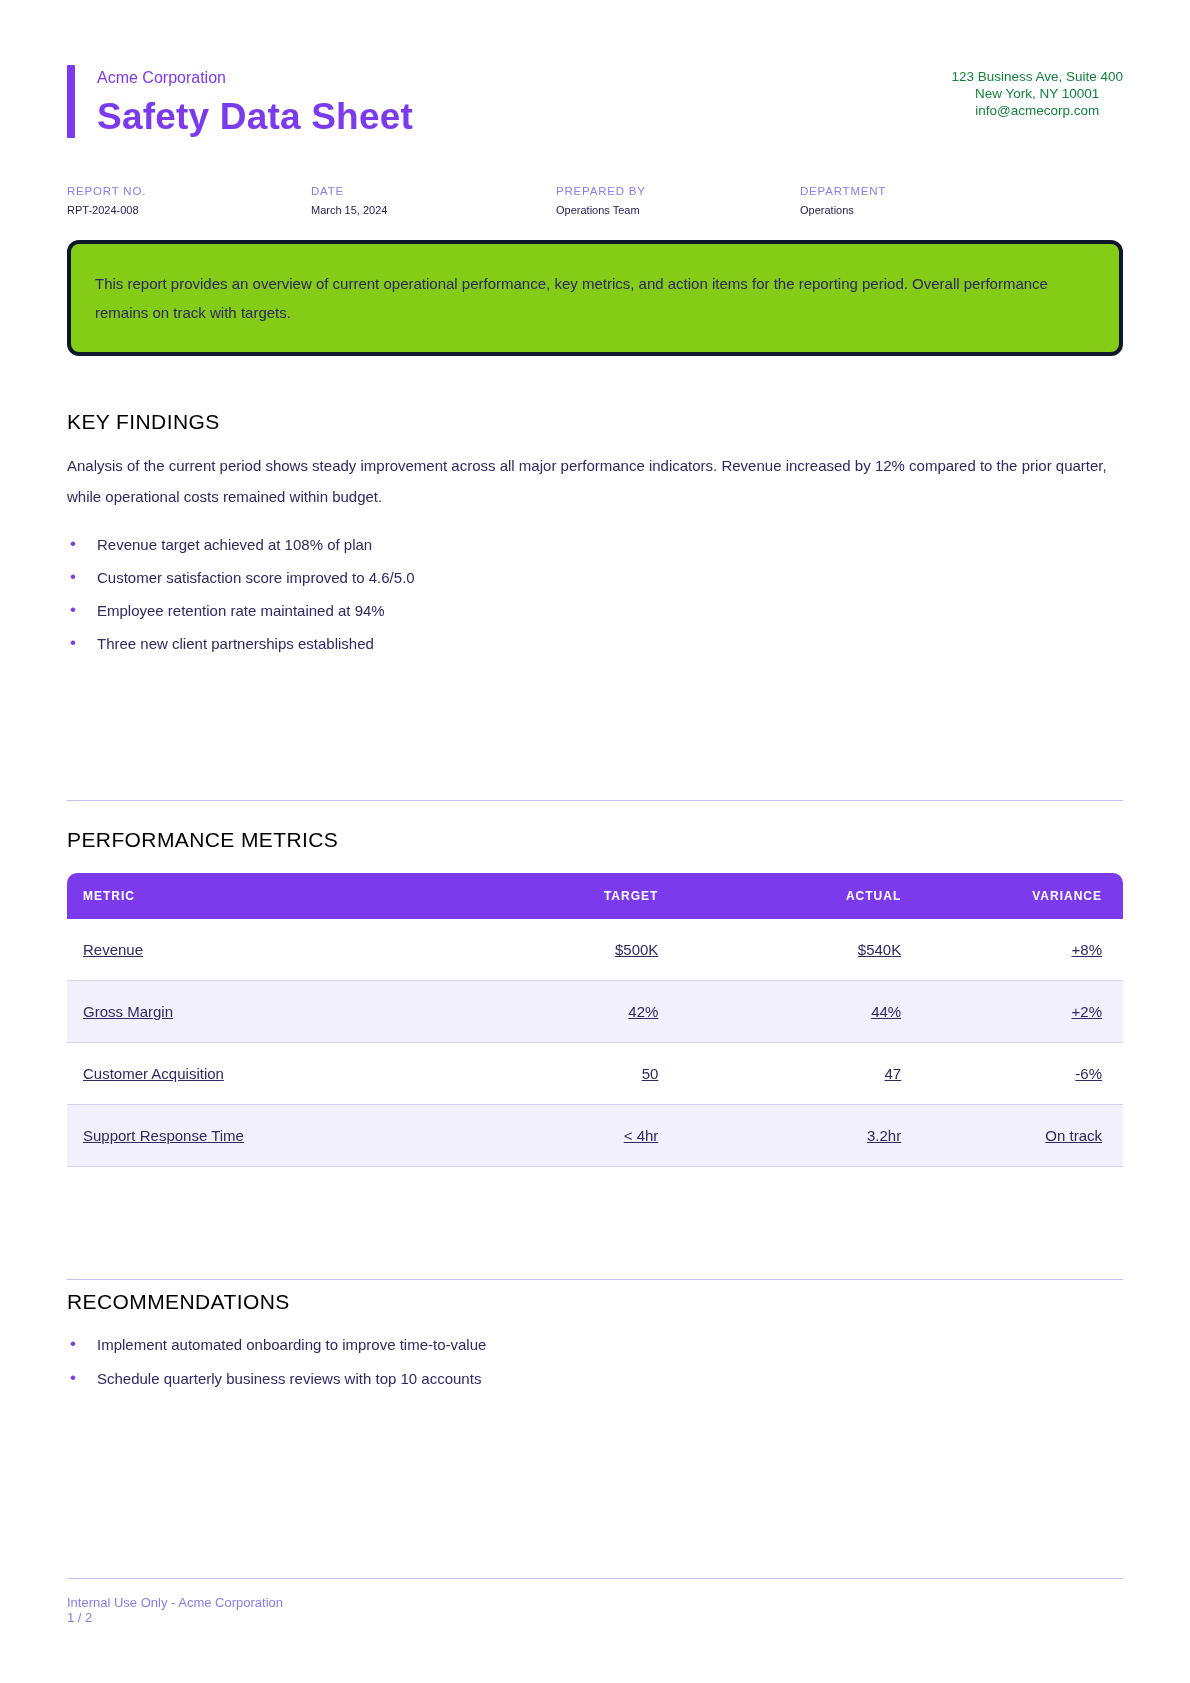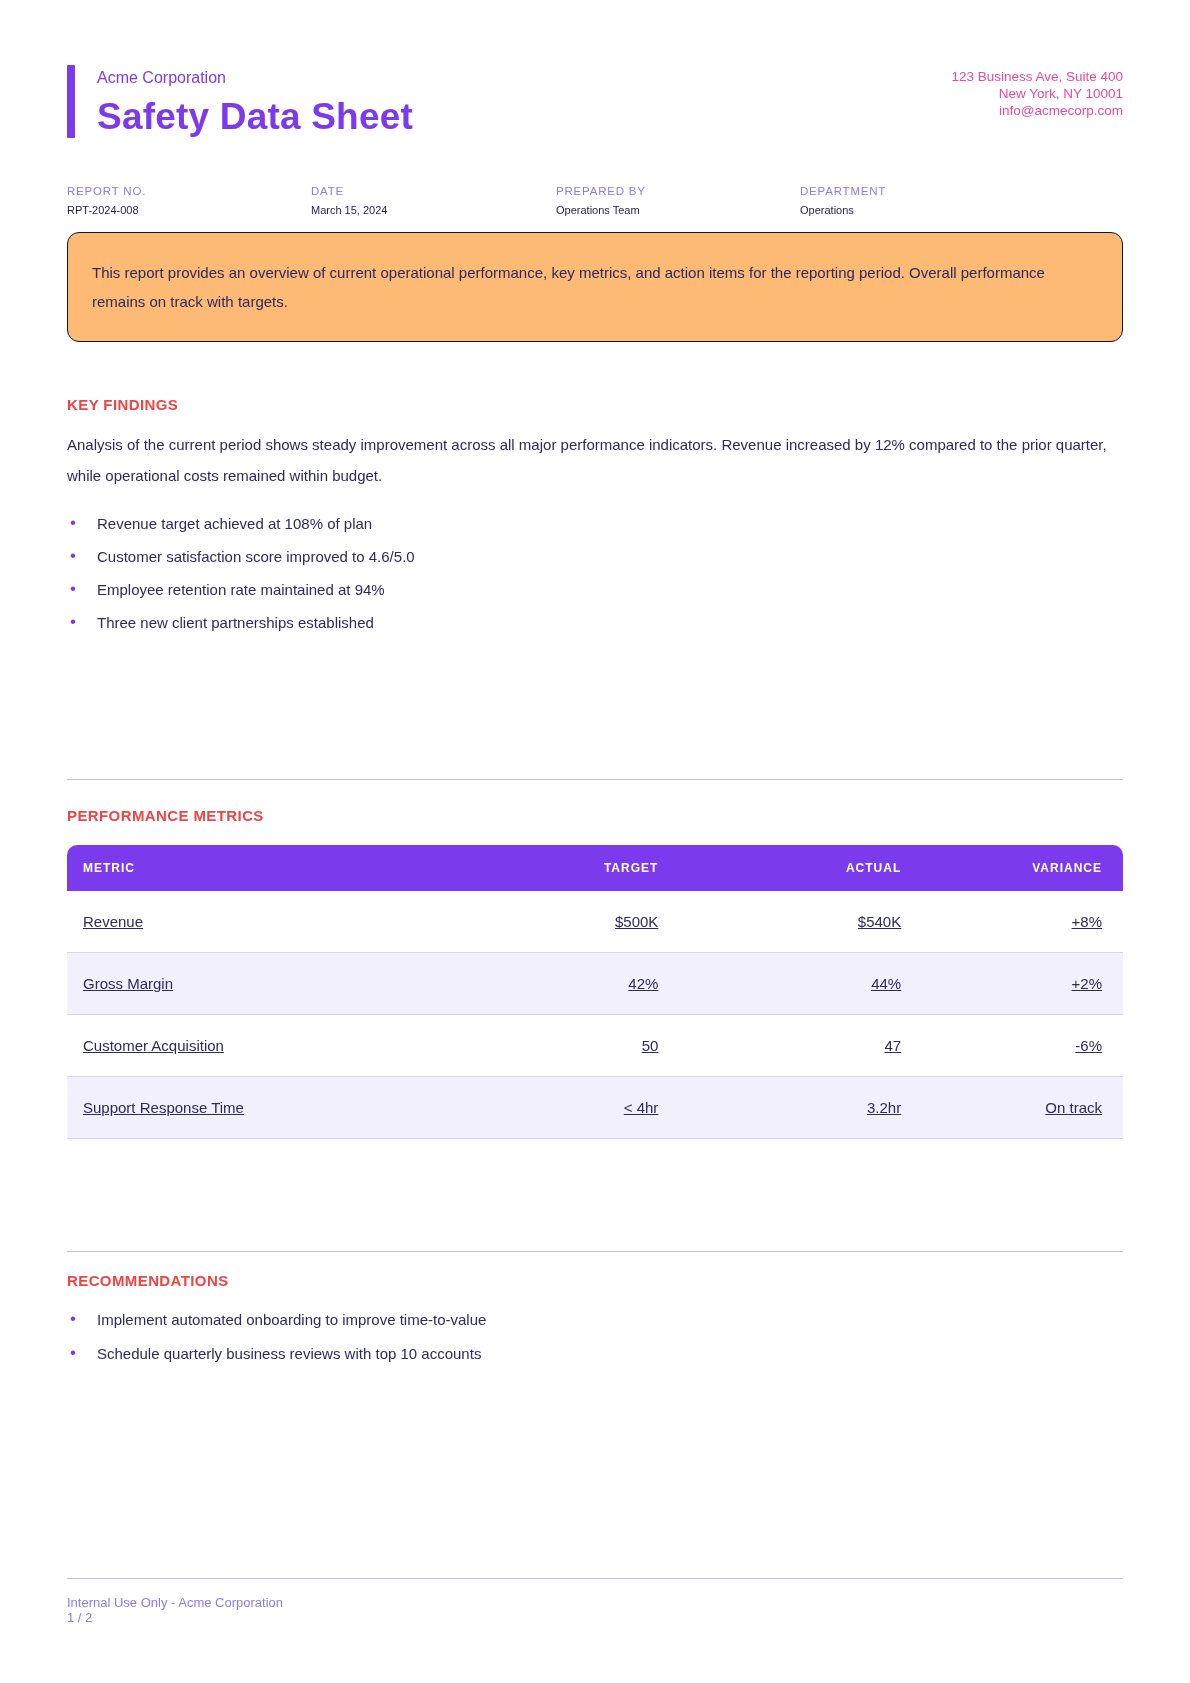--- a/index.html
+++ b/index.html
@@ -13,41 +13,41 @@
     overflow: hidden;
   }
   .page { padding: 0 67px; position: relative; }
 
   
   .page-header { margin-top: 65px; display: flex; justify-content: space-between; align-items: flex-start; }
   .brand { display: flex; align-items: stretch; }
   .brand-bar { width: 8px; background: #7c3aed; border-radius: 1px; margin-right: 22px; }
   .company-name { font-size: 16px; color: #7c3aed; padding-top: 4px; }
   .doc-title { font-size: 37px; font-weight: bold; color: #7c3aed; margin-top: 9px; letter-spacing: 0.2px; }
-  .address { text-align: right; font-size: 13.5px; line-height: 17px; color: #ec4899; padding-top: 3px; }
+  .address { text-align: center; font-size: 13.5px; line-height: 17px; color: #15803d; padding-top: 3px; }
 
   
   .meta-row { margin-top: 47px; display: grid; grid-template-columns: 244px 245px 244px auto; }
   .meta-label { font-size: 11.5px; letter-spacing: 0.8px; color: #8a7de8; text-transform: uppercase; }
   .meta-value { font-size: 11px; color: #221d52; margin-top: 7px; }
 
   
   .summary-box {
-    margin-top: 16px;
-    background: #fdba74;
-    border: 1px solid #0f172a;
+    margin-top: 24px;
+    background: #84cc16;
+    border: 4px solid #0f172a;
     border-radius: 12px;
     padding: 25px 24px;
     font-size: 15px;
     line-height: 29px;
     color: #2e2960;
   }
 
   
-  .section-heading { font-size: 15px; font-weight: bold; color: #ef4444; letter-spacing: 0.4px; }
+  .section-heading { font-size: 21px; font-weight: normal; color: #000000; letter-spacing: 0.4px; }
   .kf-heading { margin-top: 54px; }
   .body-paragraph { margin-top: 16px; font-size: 15px; line-height: 31px; color: #2e2960; }
 
   ul.bullets { list-style: none; margin-top: 23px; }
   ul.bullets li {
     position: relative;
     padding-left: 30px;
     font-size: 15px;
     line-height: 20px;
     margin-bottom: 13px;
@@ -59,21 +59,21 @@
     left: 3px;
     top: -1px;
     color: #7c3aed;
     font-size: 17px;
   }
 
   .divider { border: none; border-top: 1px solid #c6bcf2; height: 0; }
   .divider-1 { margin-top: 146px; }
   .divider-2 { margin-top: 112px; }
   .pm-heading { margin-top: 27px; }
-  .rec-heading { margin-top: 20px; }
+  .rec-heading { margin-top: 10px; }
   ul.rec-bullets { margin-top: 21px; }
   ul.rec-bullets li { margin-bottom: 14px; }
 
   
   table.metrics-table { margin-top: 21px; width: 100%; border-collapse: separate; border-spacing: 0; }
   .metrics-table col.c1 { width: 40%; }
   .metrics-table col.c2 { width: 16%; }
   .metrics-table col.c3 { width: 23%; }
   .metrics-table col.c4 { width: 21%; }
   .metrics-table thead th {

